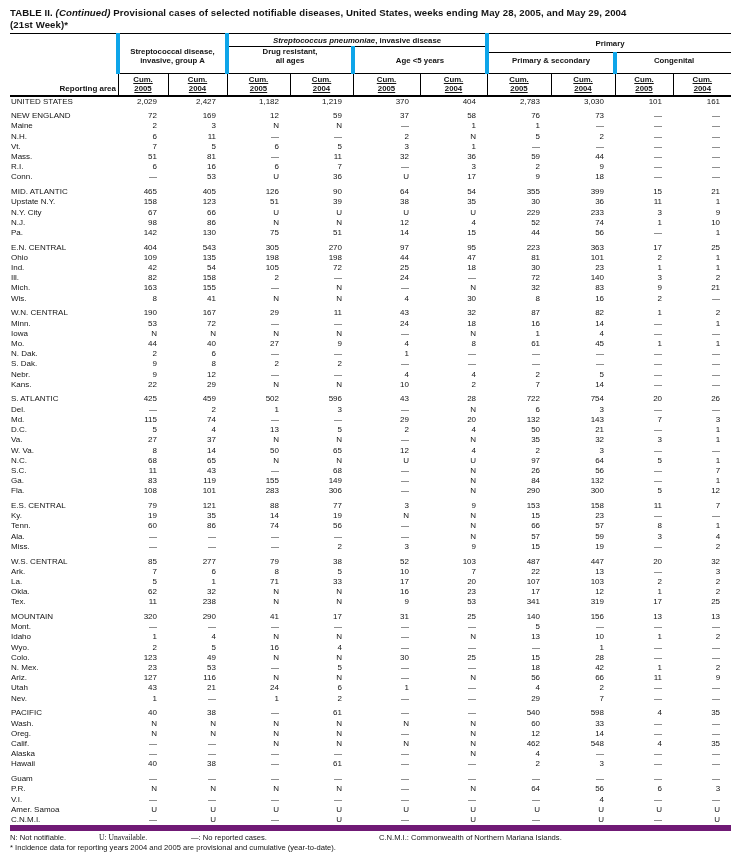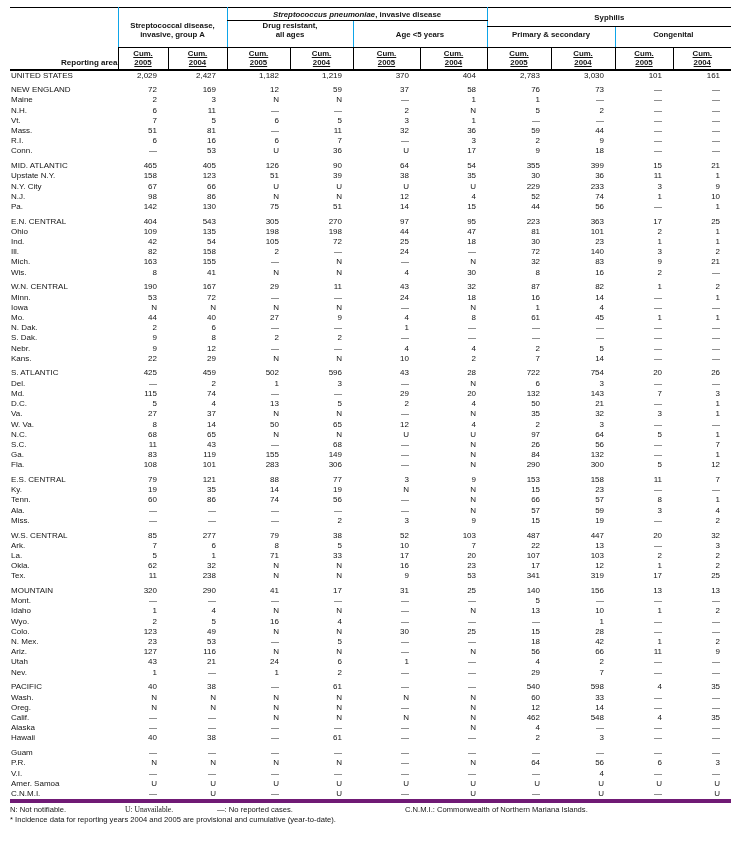--- a/index.html
+++ b/index.html
@@ -23,70 +23,72 @@
     border-collapse: collapse; table-layout: fixed;
     width: 721px; border-top: 1px solid #000;
   }
   th { font-weight: bold; font-size: 7.8px; padding: 0; line-height: 9px; text-align: center; }
   .th-area {
     text-align: right; vertical-align: bottom;
     border-bottom: 2px solid #000; padding-left: 1px; padding-bottom: 2px; font-size: 8px;
   }
   .th-top  { vertical-align: middle; }
   .th-group { vertical-align: bottom; padding-bottom: 8px; }
-  .bl { border-left: 1px solid #0ea5e9; }
+  .bl { border-left: 4px solid #0ea5e9; }
   .bb { border-bottom: 1px solid #000; }
   .th-cum {
     border-left: 1px solid #000; border-bottom: 2px solid #000;
     vertical-align: middle; font-size: 7.8px; line-height: 9px; text-decoration: underline;
   }
   tr.r1  { height: 13px; }
   tr.r2a { height: 6px;  }
   tr.r2b { height: 19px; }
   tr.r3  { height: 22px; }
 
   td { padding: 0; }
   tr.data { height: 10.2px; }
   td.area { text-align: left; font-size: 8px; line-height: 10.2px; padding-left: 1px; white-space: nowrap; }
   td.val  { text-align: right; font-size: 8px; line-height: 10.2px; padding-right: 11px; white-space: nowrap; }
   tr.gap  { height: 4.5px; }
-  tr.end-row td { border-bottom: 4px solid #701a75; margin-left: 24px; }
+  tr.end-row td { border-bottom: 6px solid #701a75; margin-left: 24px; }
 
   .footnotes { margin-top: 2px; font-size: 7.6px; line-height: 9.6px; width: 721px; }
   .fn-part { display: inline-block; white-space: nowrap; }
-  .fn-p1 { width: 115px; }
+  .fn-p1 { width: 89px; }
   .fn-p2 { width: 92px; font-family: Liberation Serif, serif; }
   .fn-p3 { width: 188px; }
 </style>
 </head>
 <body>
 
 <div class="page">
 
+  <div class="title"><span>TABLE II.</span><span class="bi"> (Continued) </span><span>Provisional cases of selected notifiable diseases, United States, weeks ending May 28, 2005, and May 29, 2004</span><br><span>(21st Week)*</span>
+  </div>
 
   <table>
     <colgroup>
       <col style="width:108px">
       <col style="width:50px">
         <col style="width:59px">
       <col style="width:63px">
         <col style="width:63px">
       <col style="width:67px">
         <col style="width:67px">
       <col style="width:64px">
         <col style="width:64px">
       <col style="width:58px">
         <col style="width:58px">
     </colgroup>
     <thead>
       <tr class="r1">
         <th rowspan="4" class="th-area">Reporting area</th>
         <th colspan="2" rowspan="3" class="th-group bl bb"><span>Streptococcal disease,</span><br><span>invasive, group A</span></th>
         <th colspan="4" class="th-top bl bb"><i>Streptococcus pneumoniae</i><span>, invasive disease</span></th>
-        <th colspan="4" rowspan="2" class="th-top bl bb">Syphilis</th>
+        <th colspan="4" rowspan="2" class="th-top bl bb">Primary</th>
       </tr>
       <tr class="r2a">
         <th colspan="2" rowspan="2" class="th-group bl bb"><span>Drug resistant,</span><br><span>all ages</span></th>
         <th colspan="2" rowspan="2" class="th-group bl bb">Age &lt;5 years</th>
       </tr>
       <tr class="r2b">
         <th colspan="2" class="th-group bl bb">Primary &amp; secondary</th>
         <th colspan="2" class="th-group bl bb">Congenital</th>
       </tr>
       <tr class="r3" id="cum-row">

